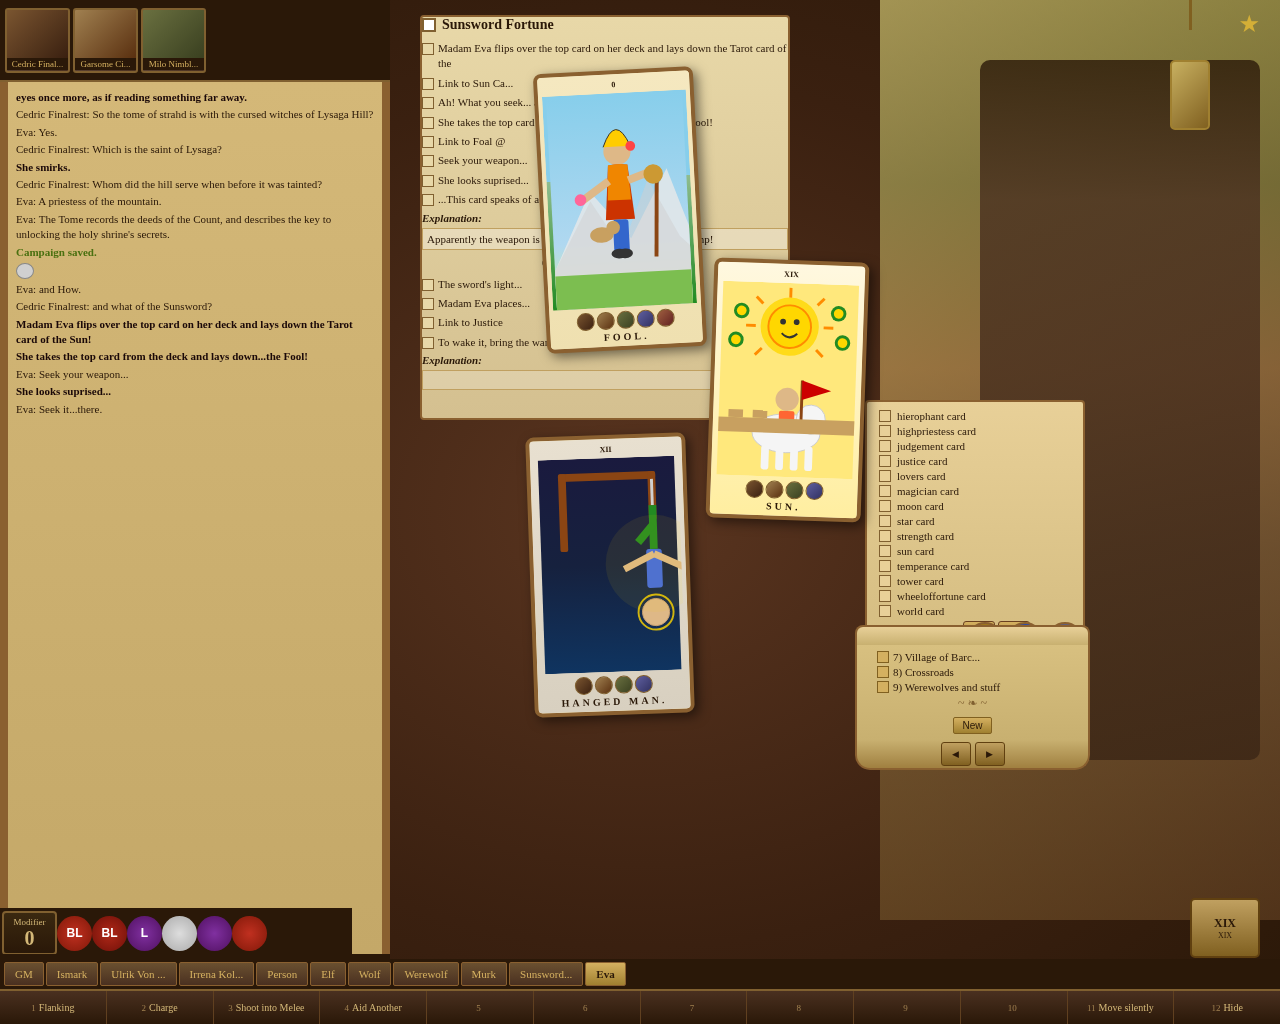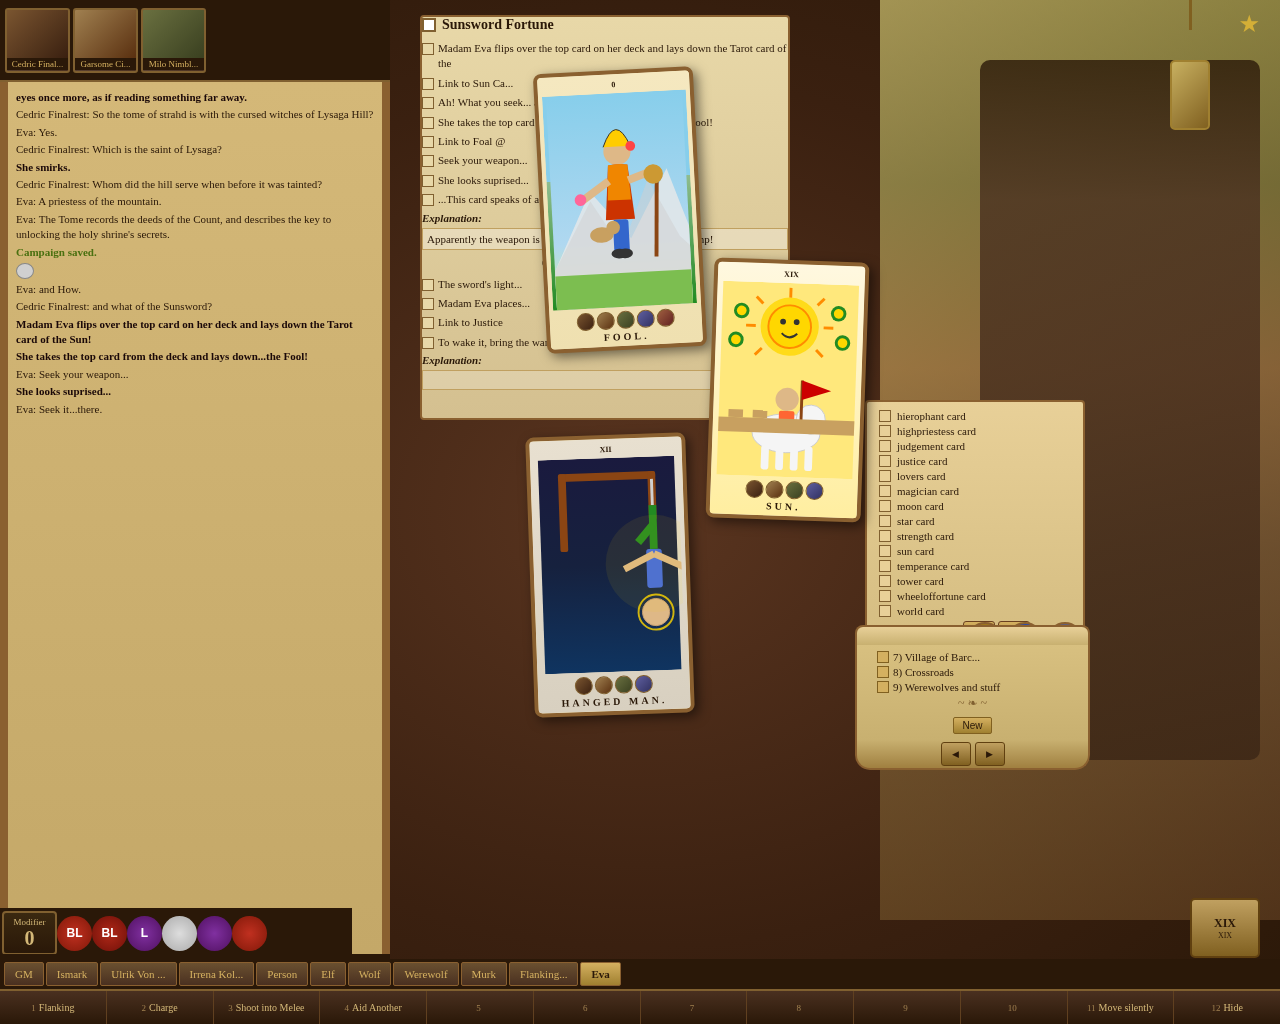--- a/index.html
+++ b/index.html
@@ -1083,21 +1083,21 @@
   <div class="char-tab">
       <span>Wolf</span>
     </div>
   <div class="char-tab">
       <span>Werewolf</span>
     </div>
   <div class="char-tab">
       <span>Murk</span>
     </div>
   <div class="char-tab">
-      <span>Flanking...</span>
+      <span>Sunsword...</span>
     </div>
   <div class="char-tab active">
       <span>Eva</span>
     </div>
 </div>
 
 <div class="bottom-actions">
   <div class="action-cell">
     <span class="action-num">1</span>
     <span class="action-label">Flanking</span>

